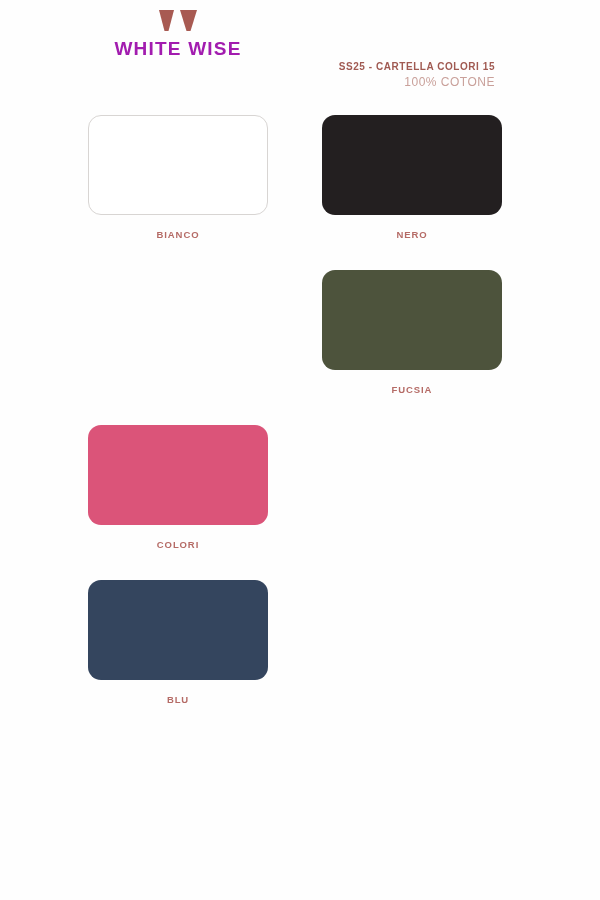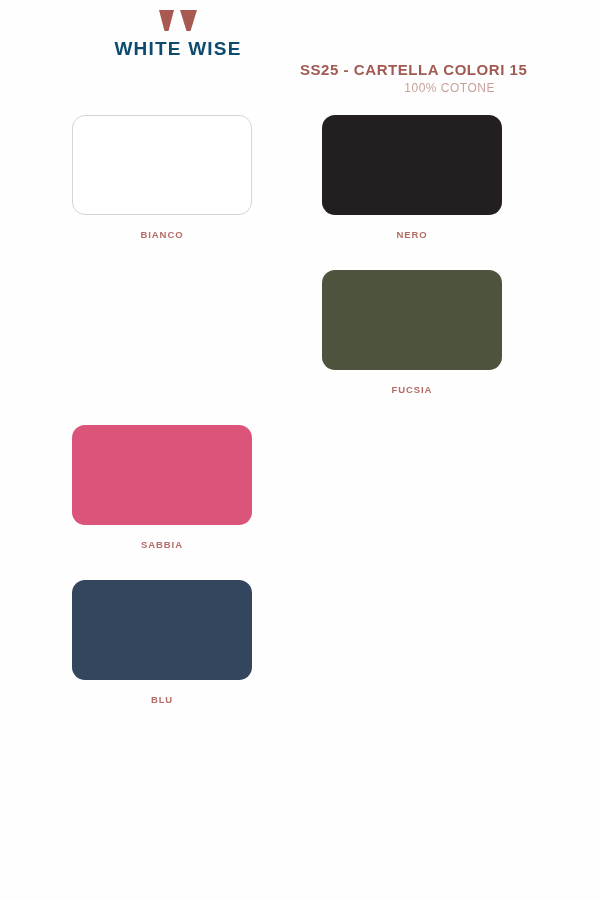--- a/index.html
+++ b/index.html
@@ -36,35 +36,35 @@
     margin: 0 auto;
     width: 42px;
     height: 28px;
   }
   .brand-name {
     display: block;
     margin-top: 3px;
     font-size: 19px;
     font-weight: bold;
     letter-spacing: 1.2px;
-    color: #0c4a6e;
+    color: #a21caf;
     line-height: 1.1;
     white-space: nowrap;
   }
 
   .doc-meta {
     position: absolute;
     left: 300px;
     top: 61px;
     width: 195px;
     text-align: right;
   }
   .doc-title {
     display: block;
-    font-size: 15px;
+    font-size: 10px;
     font-weight: bold;
     letter-spacing: 0.55px;
     color: #a05a52;
     white-space: nowrap;
   }
   .doc-sub {
     display: block;
     margin-top: 3px;
     font-size: 12px;
     letter-spacing: 0.5px;
@@ -81,21 +81,21 @@
   }
   .row {
     position: relative;
     height: 155px;
   }
   .cell {
     position: absolute;
     top: 0;
     width: 180px;
   }
-  .cell.col-left  { left: 72px; }
+  .cell.col-left  { left: 88px; }
   .cell.col-right { left: 322px; }
 
   .chip {
     width: 180px;
     height: 100px;
     border-radius: 13px;
     box-sizing: border-box;
   }
   .chip.outlined {
     border: 1px solid #d8d5d3;
@@ -145,21 +145,21 @@
     </div>
     <div class="row">
       <div class="cell col-right">
         <div class="chip" style="background: rgb(77, 83, 60);"></div>
         <span class="chip-label">FUCSIA</span>
       </div>
     </div>
     <div class="row">
       <div class="cell col-left">
         <div class="chip" style="background: rgb(219, 84, 121);"></div>
-        <span class="chip-label">SABBIA</span>
+        <span class="chip-label">COLORI</span>
       </div>
     </div>
     <div class="row">
       <div class="cell col-left">
         <div class="chip" style="background: rgb(52, 69, 94);"></div>
         <span class="chip-label">BLU</span>
       </div>
     </div>
   </div>
 

